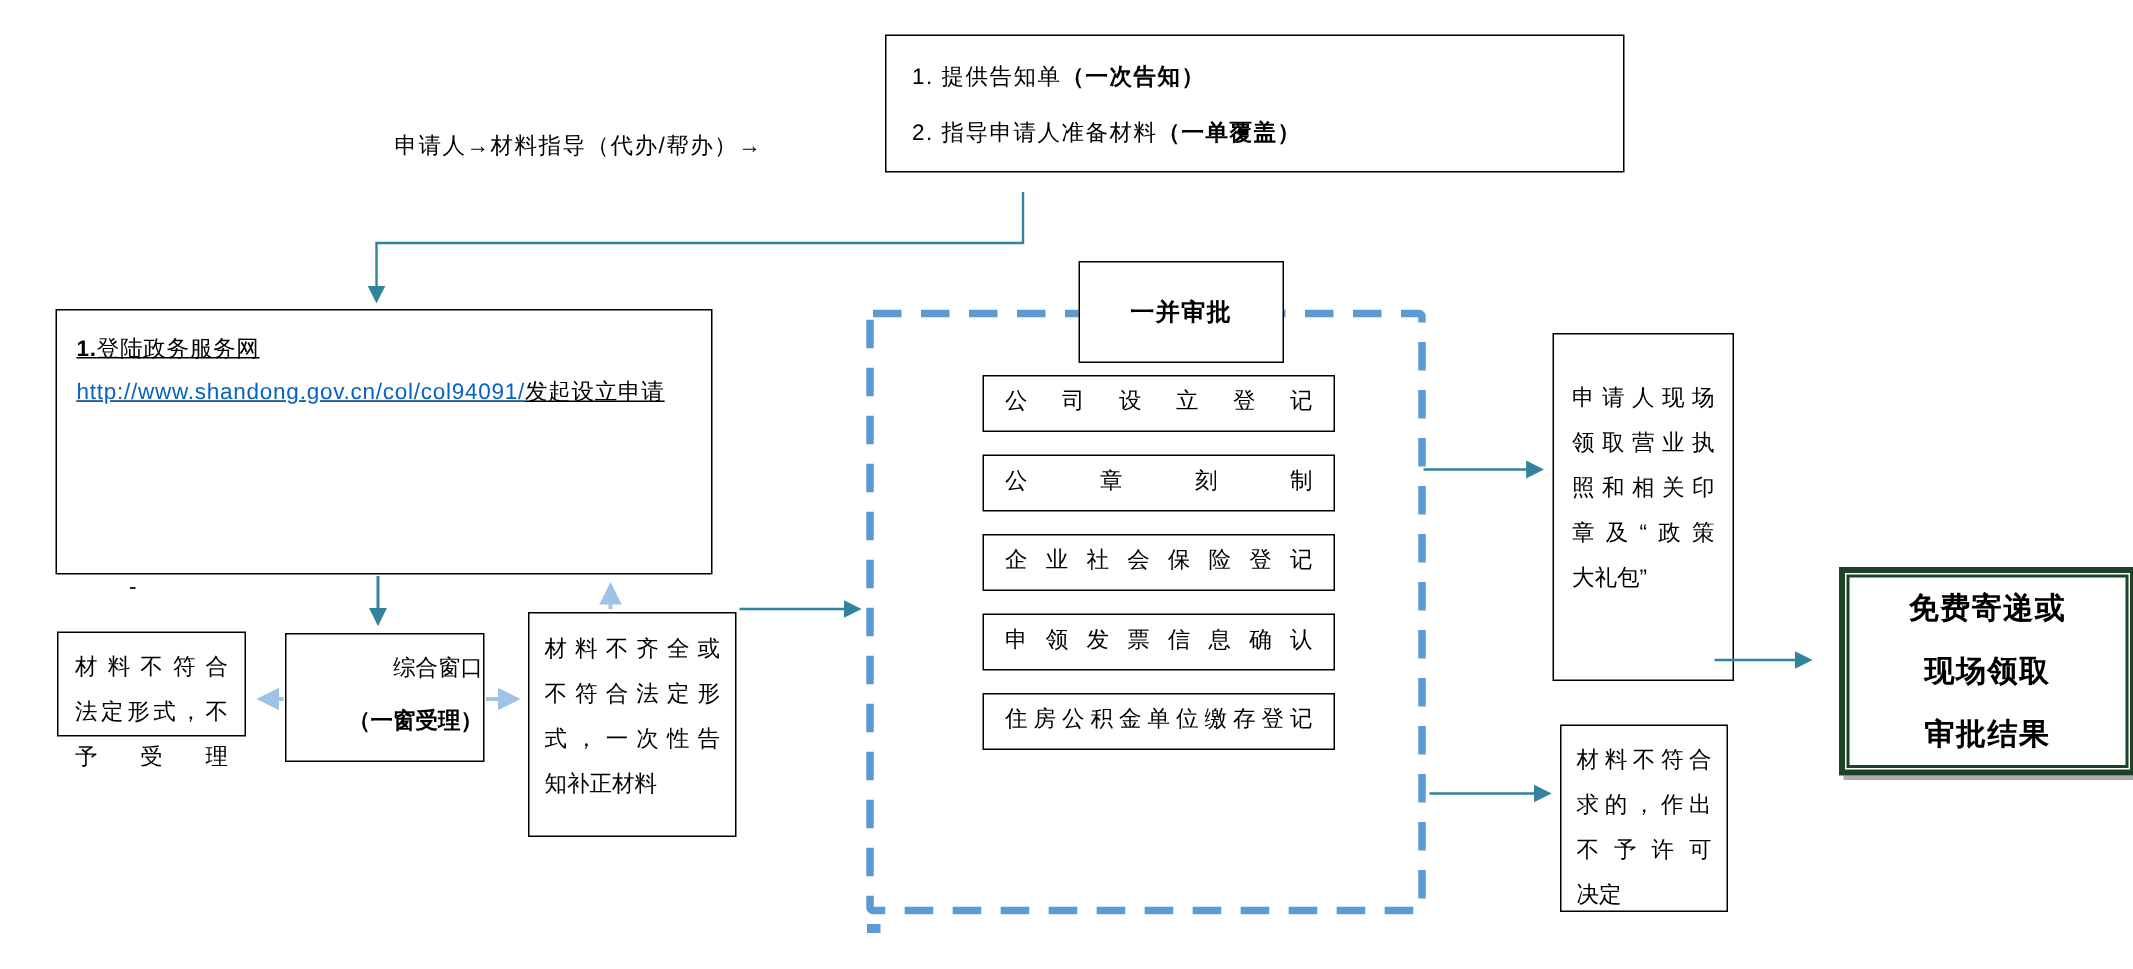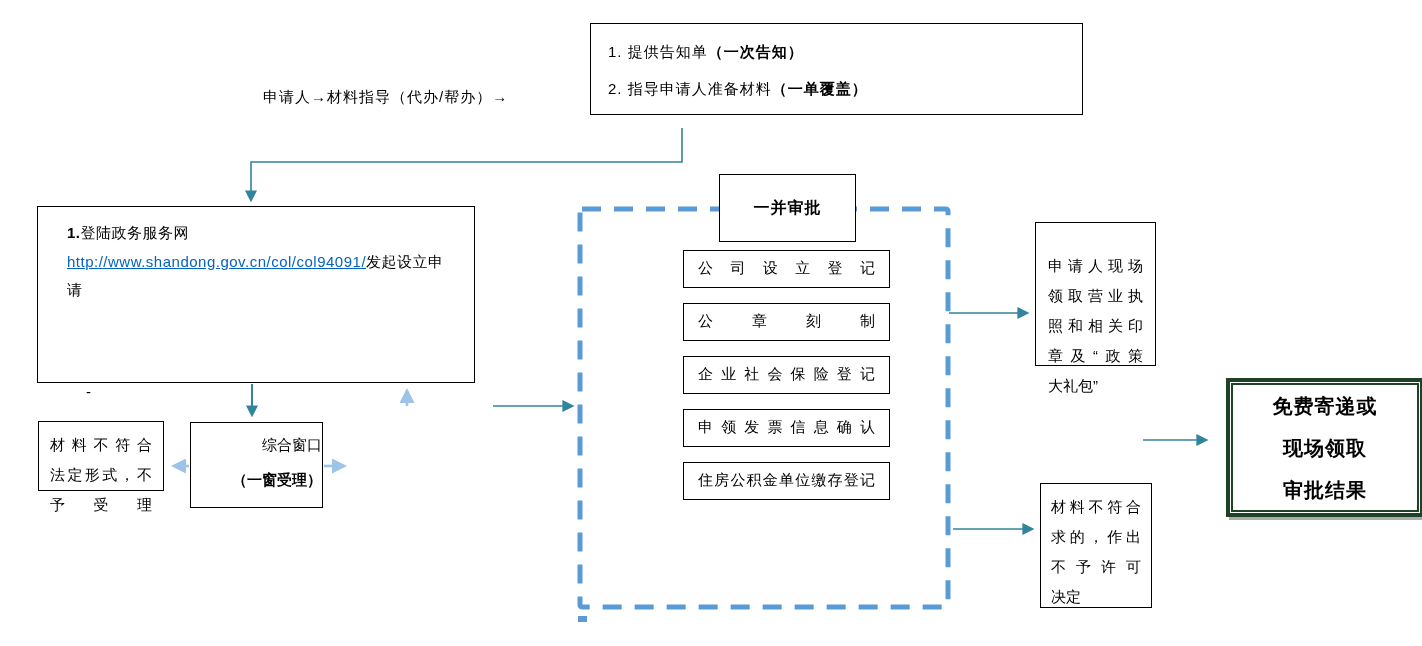--- a/index.html
+++ b/index.html
@@ -15,41 +15,41 @@
   .seg{font-weight:normal;}
   .seg.b{font-weight:bold;}
   .seg.lnk{color:#0563C1;text-decoration:underline;}
   .label{position:absolute;z-index:2;}
   
   .notice{left:590px;top:23px;width:493px;height:92px;padding:9px 17px;font-size:15px;}
   .notice .segline{line-height:37px;letter-spacing:1px;}
   
   .applicant{left:263px;top:88px;font-size:15px;letter-spacing:1px;}
   
-  .apply{left:37px;top:206px;width:438px;height:177px;padding:12px 29px;font-size:15px;}
+  .apply{left:37px;top:206px;width:438px;height:177px;padding:12px 13px;font-size:15px;text-decoration:underline;}
   .apply .segline{line-height:28.5px;letter-spacing:0.5px;}
   
   .reject{left:38px;top:421px;width:126px;height:70px;padding:8px 11px;font-size:15px;}
   .reject .tline{line-height:30px;}
   
   .window{left:190px;top:422px;width:133px;height:86px;text-align:right;padding-top:13px;font-size:15px;}
   .window .l2{font-weight:bold;margin-top:16px;}
   
   .supplement{left:352px;top:408px;width:139px;height:150px;padding:9px 10px;font-size:15px;}
   .supplement .tline{line-height:30px;}
   
   .joint-title{left:708px;top:174px;width:137px;height:68px;display:flex;align-items:center;
                justify-content:center;font-size:16px;font-weight:bold;letter-spacing:1px;margin-left:11px;}
   
   .items{position:absolute;left:655px;top:250px;width:235px;display:flex;flex-direction:column;gap:15px;z-index:2;}
   .approval-item{background:#fff;border:1.5px solid #000;box-sizing:border-box;height:38px;
                  padding:0 14px;font-size:15px;line-height:34px;
-                 text-align:justify;text-align-last:justify;margin-left:28px;}
+                 text-align:justify;text-align-last:justify;}
   
-  .pickup{left:1035px;top:222px;width:121px;height:144px;padding:28px 12px 0;font-size:15px;}
+  .pickup{left:1035px;top:222px;width:121px;height:232px;padding:28px 12px 0;font-size:15px;}
   .pickup .tline{line-height:30px;}
   
   .deny{left:1040px;top:483px;width:112px;height:125px;padding:8px 10px;font-size:15px;}
   .deny .tline{line-height:30px;}
   
   .result{position:absolute;left:1215px;top:378px;width:198px;height:139px;z-index:2;
           background:#fff;border:4px solid #1e4227;box-sizing:border-box;box-shadow:3px 3px 0 #ababab;margin-left:11px;}
   .result-inner{position:absolute;inset:1px;border:2px solid #1e4227;display:flex;flex-direction:column;
                 justify-content:center;text-align:center;}
   .result-inner .tline{font-size:20px;font-weight:bold;line-height:42px;letter-spacing:1px;}
@@ -84,20 +84,26 @@
       <div class="tline">材料不符合</div>
       <div class="tline">法定形式，不</div>
       <div class="tline">予受理</div>
     </div>
 
   <div class="box window">
     <div class="l1">综合窗口</div>
     <div class="l2">（一窗受理）</div>
   </div>
 
+  <div class="box supplement j j-last">
+      <div class="tline">材料不齐全或</div>
+      <div class="tline">不符合法定形</div>
+      <div class="tline">式，一次性告</div>
+      <div class="tline">知补正材料</div>
+    </div>
 
   <div class="box joint-title">一并审批</div>
 
   <div class="items">
       <div class="approval-item">公司设立登记</div>
       <div class="approval-item">公章刻制</div>
       <div class="approval-item">企业社会保险登记</div>
       <div class="approval-item">申领发票信息确认</div>
       <div class="approval-item">住房公积金单位缴存登记</div>
     </div>

